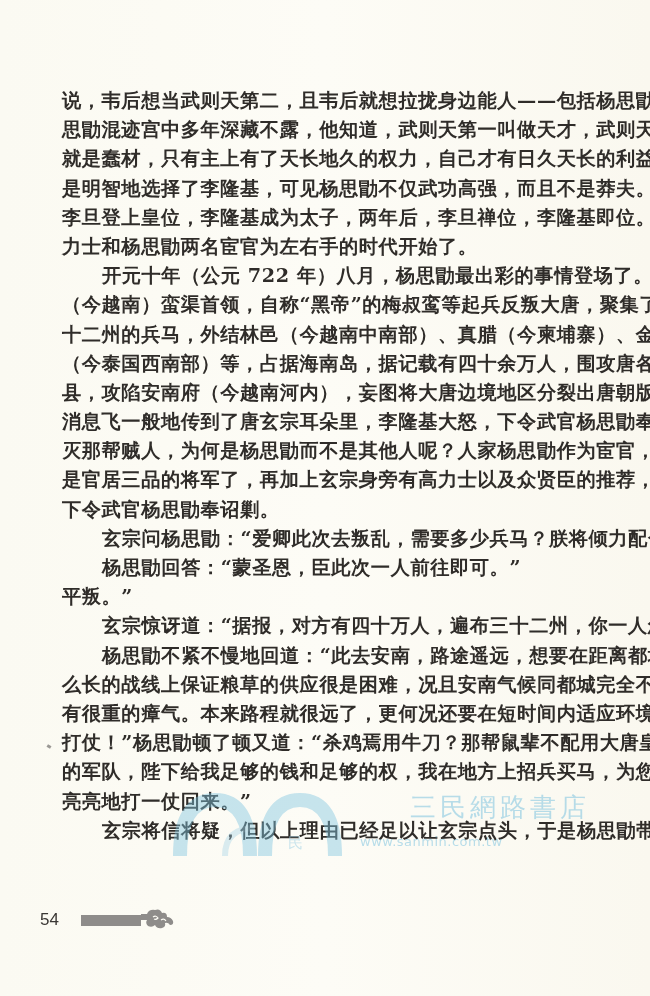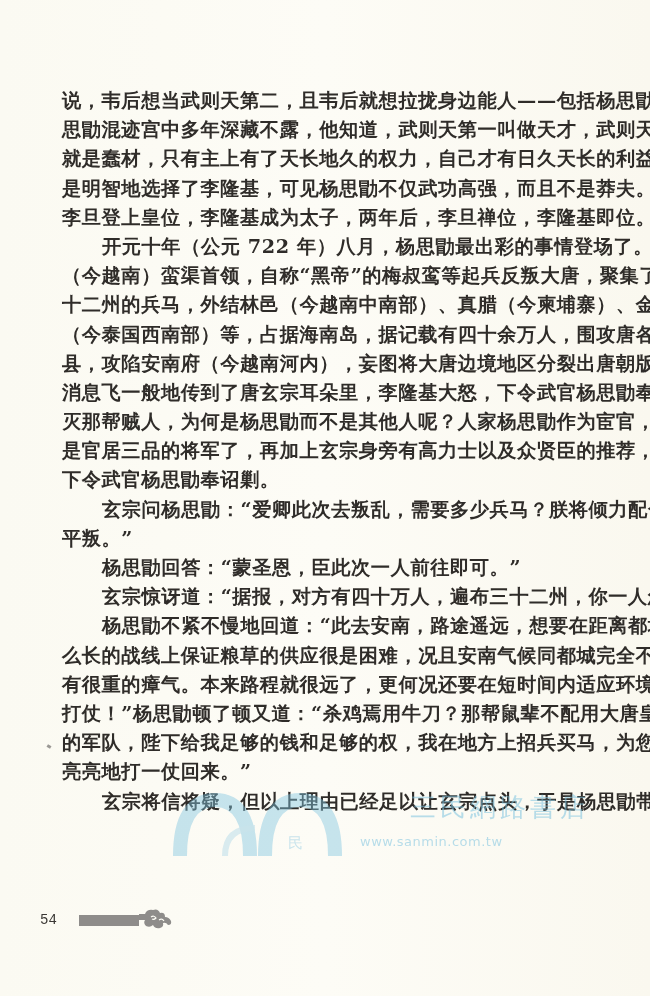--- a/index.html
+++ b/index.html
@@ -42,22 +42,22 @@
     }
     .footer {
       position: absolute;
       left: 40px;
       top: 905px;
       height: 30px;
       display: flex;
       align-items: center;
     }
     .page-number {
-      font-family: Liberation Mono, monospace;
-      font-size: 14px;
+      font-family: Liberation Sans, sans-serif;
+      font-size: 17px;
       color: #3a3734;
       margin-right: 22px;
     }
     .ornament {
       display: flex;
       align-items: center;
     }
     .ornament-bar {
       width: 60px;
       height: 11px;
@@ -116,32 +116,33 @@
 <body>
 
 <div class="page">
 
   <div class="body-text">
     <div class="line">说，韦后想当武则天第二，且韦后就想拉拢身边能人——包括杨思勖。杨</div>
     <div class="line">思勖混迹宫中多年深藏不露，他知道，武则天第一叫做天才，武则天第二</div>
     <div class="line">就是蠢材，只有主上有了天长地久的权力，自己才有日久天长的利益，于</div>
     <div class="line">是明智地选择了李隆基，可见杨思勖不仅武功高强，而且不是莽夫。而后</div>
     <div class="line">李旦登上皇位，李隆基成为太子，两年后，李旦禅位，李隆基即位。以高</div>
+    <div class="line">力士和杨思勖两名宦官为左右手的时代开始了。</div>
     <div class="line indent">开元十年（公元 722 年）八月，杨思勖最出彩的事情登场了。安南</div>
     <div class="line">（今越南）蛮渠首领，自称“黑帝”的梅叔鸾等起兵反叛大唐，聚集了三</div>
     <div class="line">十二州的兵马，外结林邑（今越南中南部）、真腊（今柬埔寨）、金邻</div>
     <div class="line">（今泰国西南部）等，占据海南岛，据记载有四十余万人，围攻唐各州郡</div>
     <div class="line">县，攻陷安南府（今越南河内），妄图将大唐边境地区分裂出唐朝版图。</div>
     <div class="line">消息飞一般地传到了唐玄宗耳朵里，李隆基大怒，下令武官杨思勖奉诏剿</div>
     <div class="line">灭那帮贼人，为何是杨思勖而不是其他人呢？人家杨思勖作为宦官，已经</div>
     <div class="line">是官居三品的将军了，再加上玄宗身旁有高力士以及众贤臣的推荐，杨思</div>
     <div class="line">下令武官杨思勖奉诏剿。</div>
     <div class="line indent">玄宗问杨思勖：“爱卿此次去叛乱，需要多少兵马？朕将倾力配合你</div>
+    <div class="line indent">杨思勖回答：“蒙圣恩，臣此次一人前往即可。”</div>
     <div class="line">平叛。”</div>
-    <div class="line indent">杨思勖回答：“蒙圣恩，臣此次一人前往即可。”</div>
     <div class="line indent">玄宗惊讶道：“据报，对方有四十万人，遍布三十二州，你一人怎么</div>
     <div class="line indent">杨思勖不紧不慢地回道：“此去安南，路途遥远，想要在距离都城这</div>
     <div class="line">么长的战线上保证粮草的供应很是困难，况且安南气候同都城完全不同，</div>
     <div class="line">有很重的瘴气。本来路程就很远了，更何况还要在短时间内适应环境去</div>
     <div class="line">打仗！”杨思勖顿了顿又道：“杀鸡焉用牛刀？那帮鼠辈不配用大唐皇帝</div>
     <div class="line">的军队，陛下给我足够的钱和足够的权，我在地方上招兵买马，为您漂漂</div>
     <div class="line">亮亮地打一仗回来。”</div>
     <div class="line indent">玄宗将信将疑，但以上理由已经足以让玄宗点头，于是杨思勖带着玄</div>
   </div>
 

